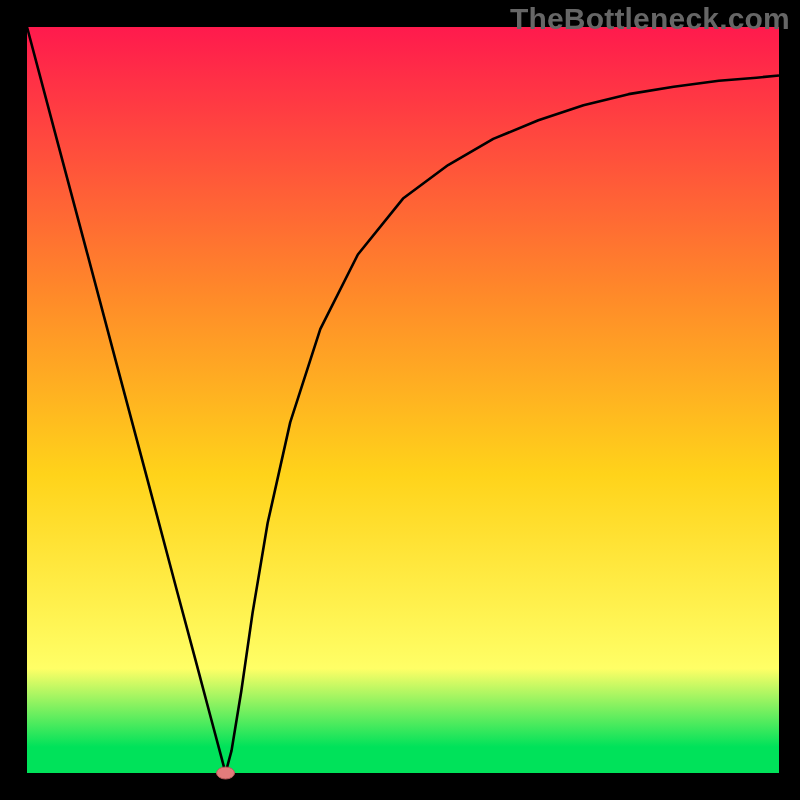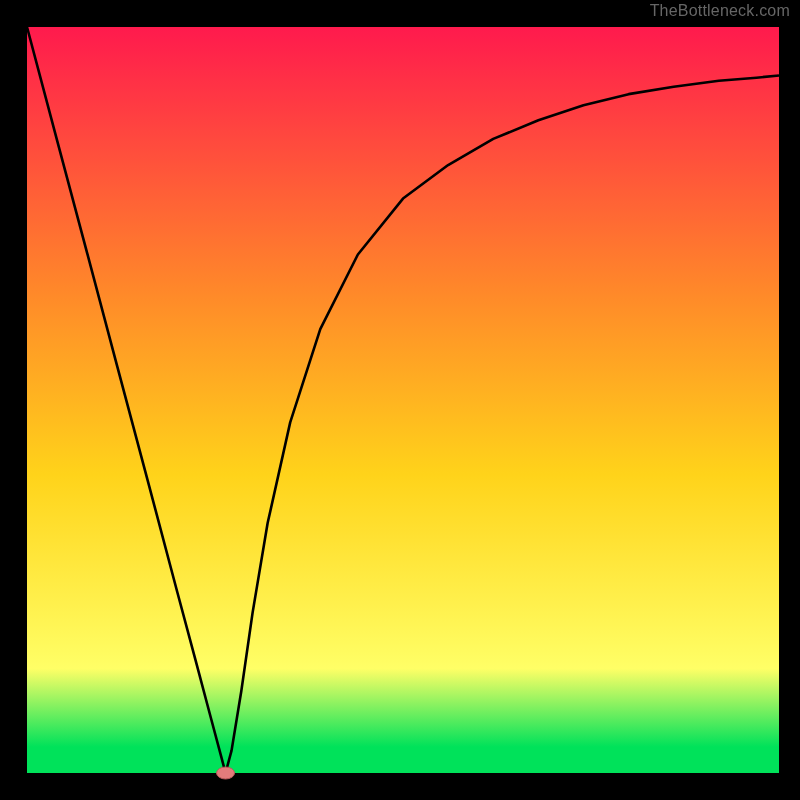--- a/index.html
+++ b/index.html
@@ -17,22 +17,22 @@
     left: 0;
     width: 800px;
     height: 800px;
     background: #000;
   }
   .watermark {
     position: absolute;
     top: 2px;
     right: 10px;
     color: #666;
-    font-size: 16px;
-    font-weight: 400;
+    font-size: 30px;
+    font-weight: 700;
     letter-spacing: 0.2px;
     z-index: 5;
   }
   svg.plot {
     position: absolute;
     top: 0;
     left: 0;
   }
 </style>
 </head>

